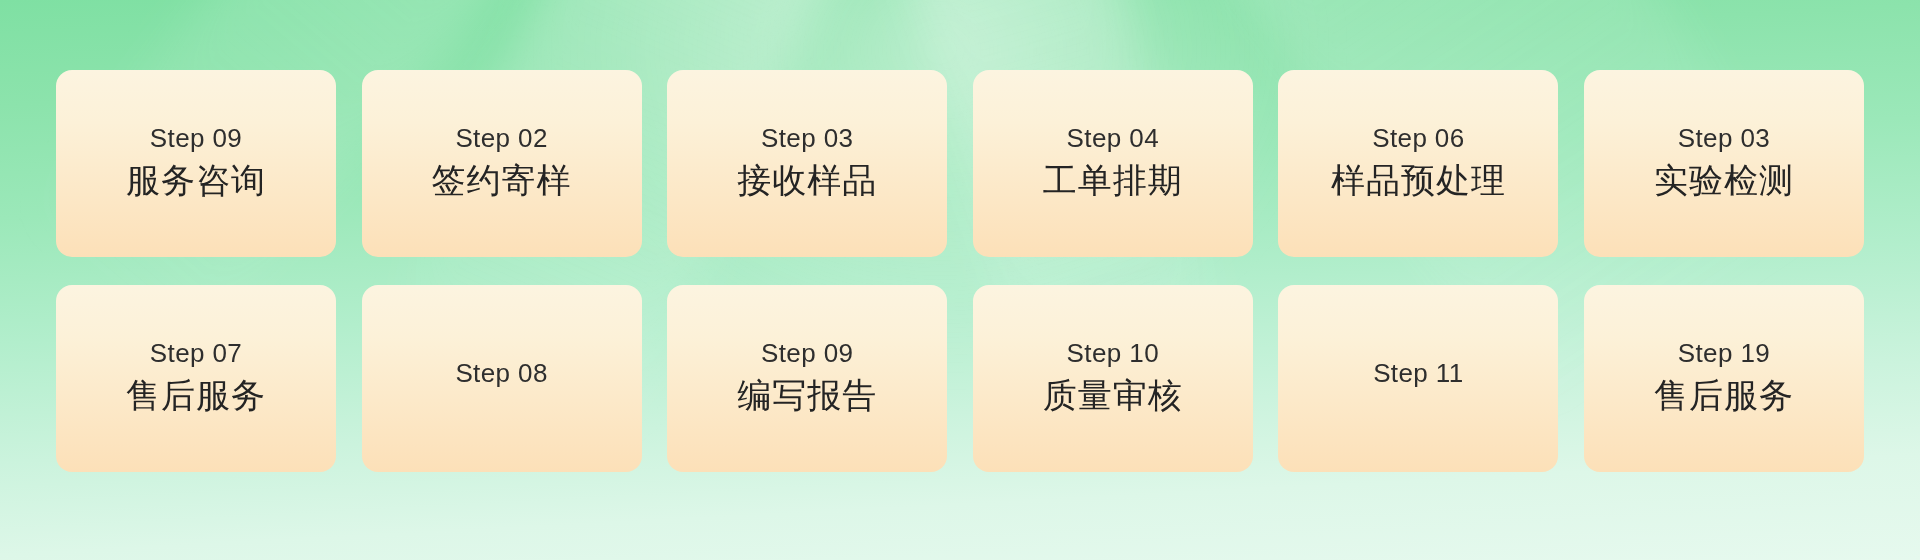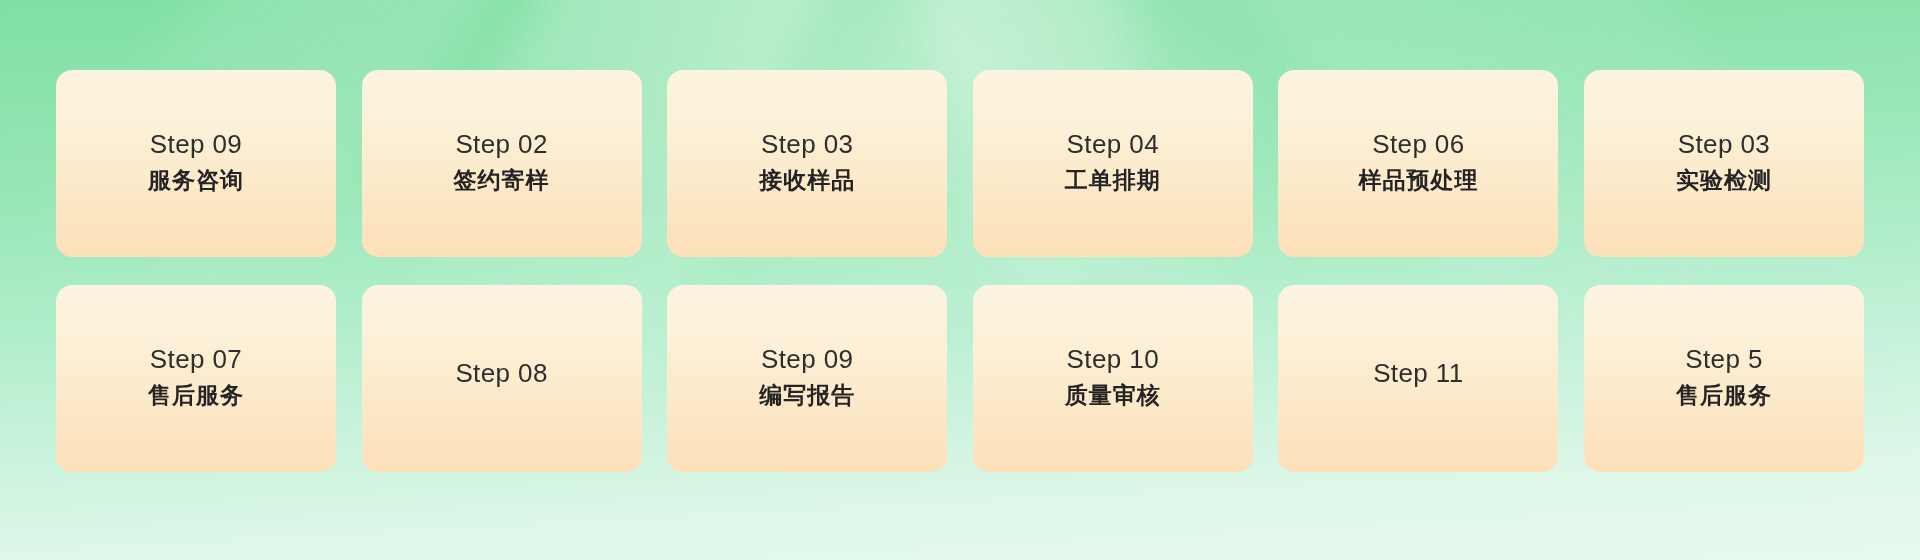--- a/index.html
+++ b/index.html
@@ -113,22 +113,22 @@
     font-size: 26px;
     font-weight: 400;
     color: #2E2E2E;
     letter-spacing: 0.4px;
     line-height: 1.25;
     margin-bottom: 6px;
     white-space: nowrap;
   }
 
   .step-title {
-    font-size: 23px;
-    font-weight: 700;
+    font-size: 34px;
+    font-weight: 400;
     color: #242424;
     letter-spacing: 1px;
     line-height: 1.2;
     white-space: nowrap;
   }
 </style>
 </head>
 <body>
 
 <div id="stage">
@@ -188,18 +188,18 @@
     <div class="step-card">
       <div class="step-number">Step 10</div>
       <div class="step-title">质量审核</div>
     </div>
 
     <div class="step-card">
       <div class="step-number">Step 11</div>
     </div>
 
     <div class="step-card">
-      <div class="step-number">Step 5</div>
+      <div class="step-number">Step 19</div>
       <div class="step-title">售后服务</div>
     </div>
 
   </div>
 </div>
 
 </body></html>

